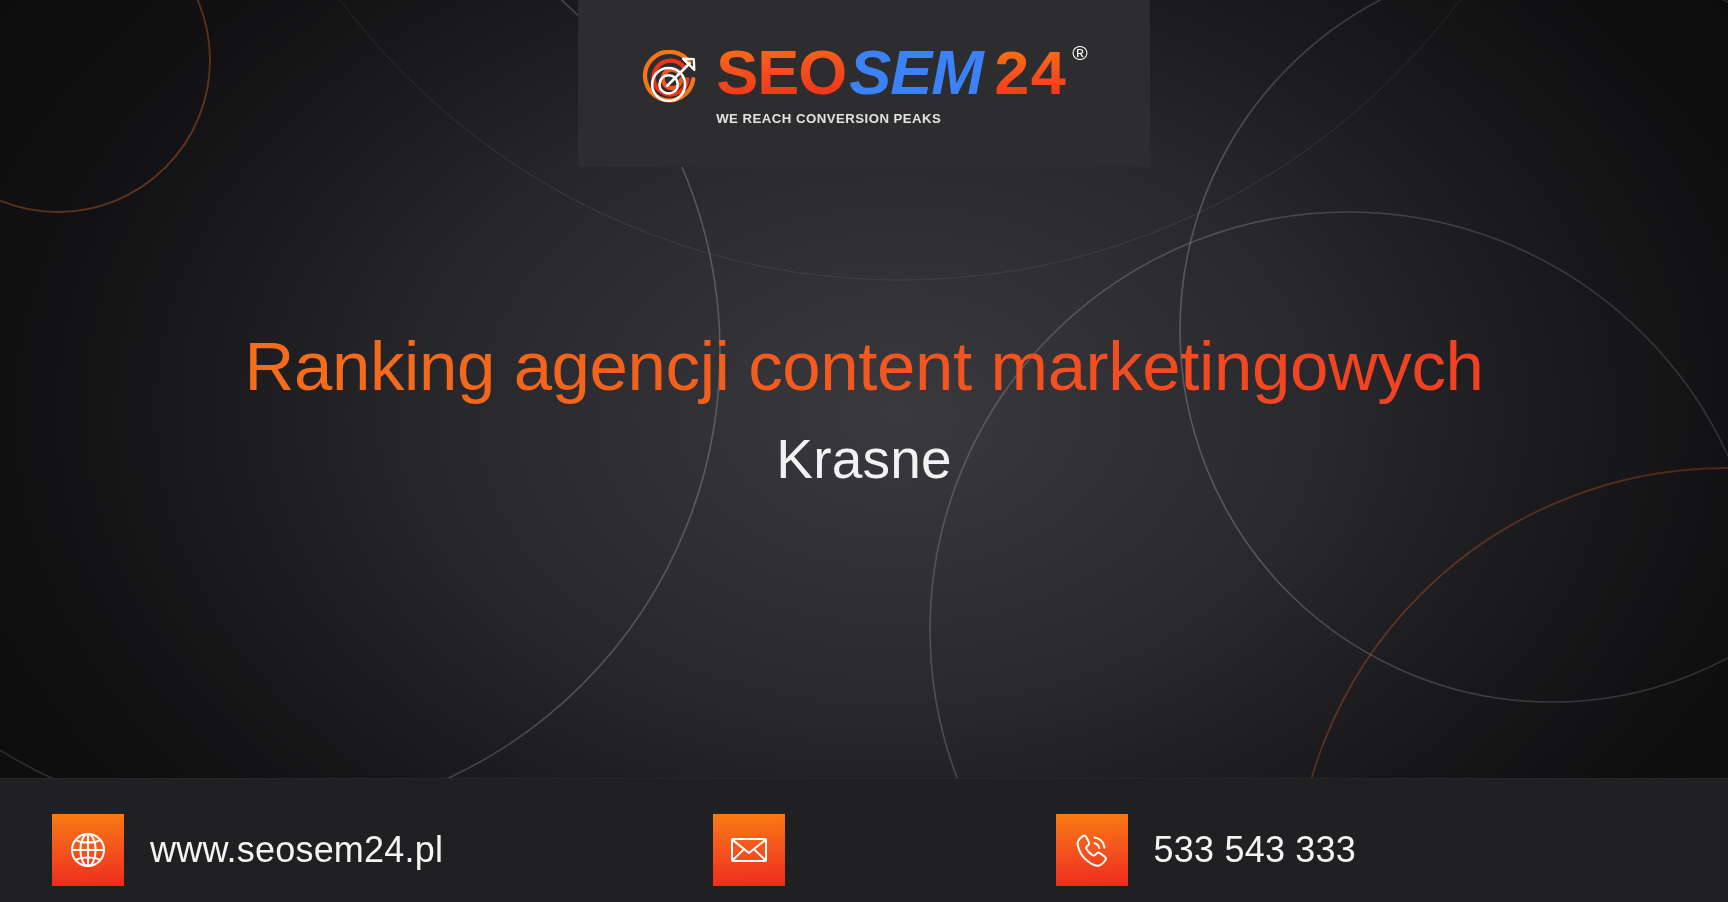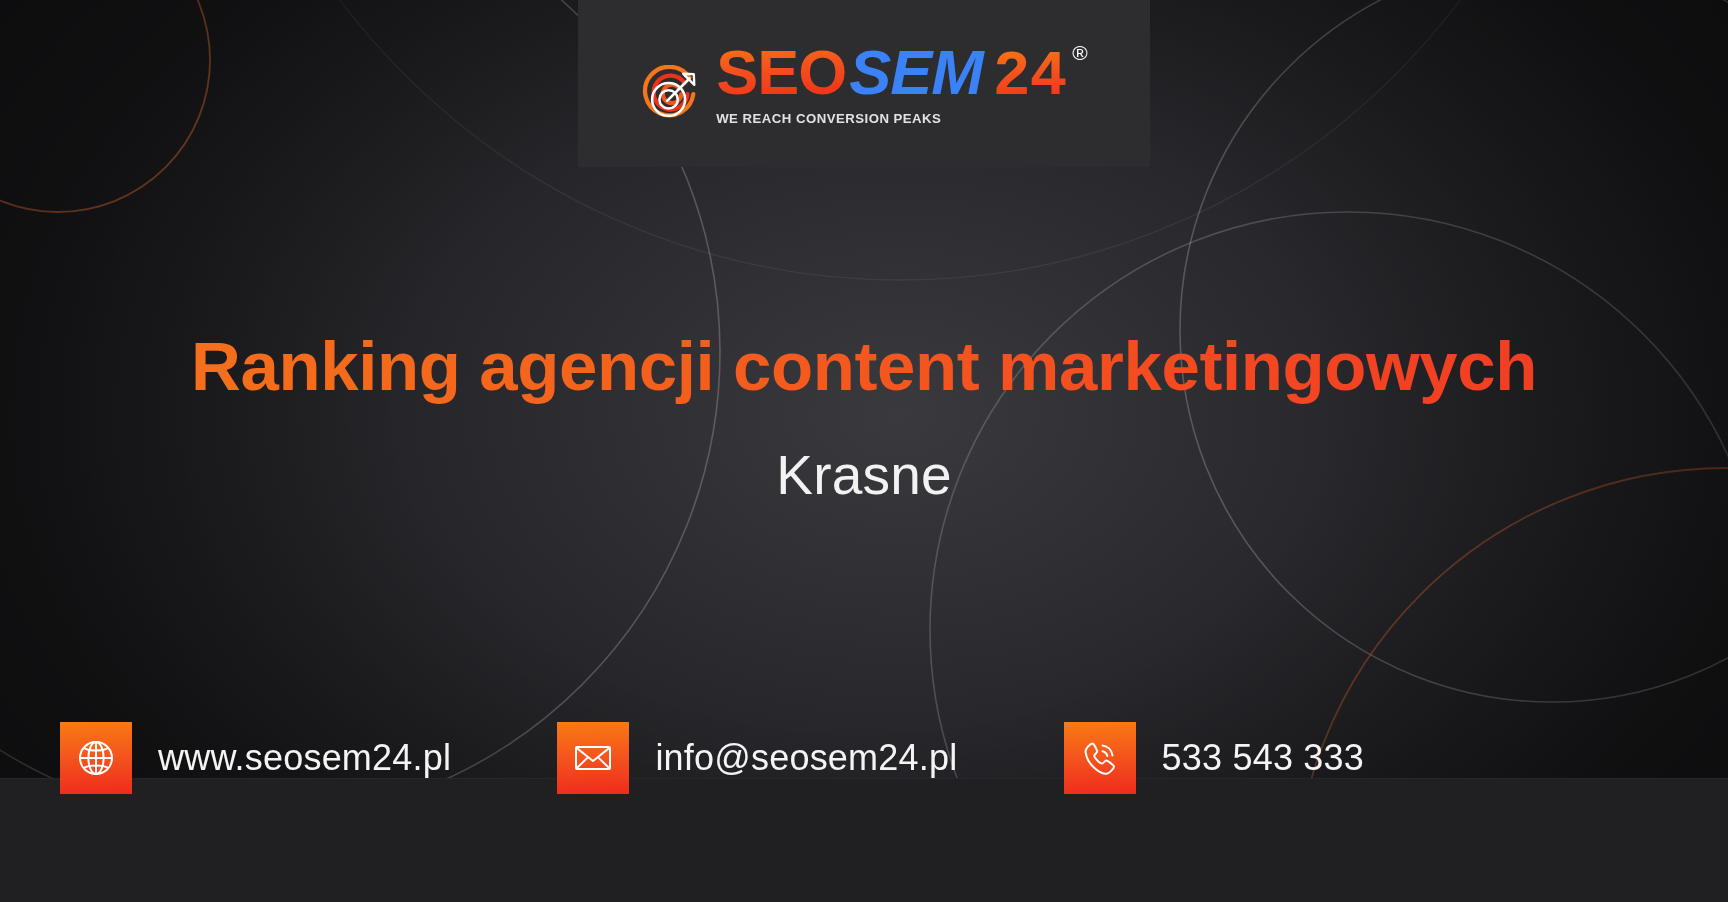--- a/index.html
+++ b/index.html
@@ -37,21 +37,21 @@
     position:absolute;
     left:578px; top:0;
     width:572px; height:167px;
     background:#2d2d2f;
     display:flex;
     align-items:center;
     justify-content:center;
   }
   .logo-row {
     display:flex;
-    align-items:flex-end;
+    align-items:flex-start;
     gap:13px;
   }
   .logo-mark { width:62px; height:62px; margin-top:9px; flex:none; }
   .logo-text-wrap { position:relative; }
   .logo-wordmark {
     display:flex; align-items:baseline;
     font-size:63px;
     font-weight:700;
     letter-spacing:-1px;
     line-height:1;
@@ -90,51 +90,51 @@
 
   
   .headline-block {
     position:absolute;
     left:0; top:330px;
     width:1728px;
     text-align:center;
   }
   .headline {
     font-size:69px;
-    font-weight:700;
+    font-weight:400;
     line-height:1.08;
     letter-spacing:-0.4px;
     background:linear-gradient(96deg,#f5741c 0%,#f4671b 28%,#f4521f 58%,#f24222 80%,#ef3a23 100%);
     -webkit-background-clip:text; background-clip:text;
     color:transparent;
     padding:0 40px;
   }
   .subheadline {
-    margin-top:40px;
+    margin-top:24px;
     font-size:55px;
     font-weight:400;
     color:#f2f2f2;
     letter-spacing:0.2px;
     line-height:1.1;
   }
 
   
   .footer-bar {
     position:absolute;
     left:0; bottom:0;
     width:1728px; height:124px;
     background:#202023;
     border-top:1px solid rgba(255,255,255,0.035);
   }
   .footer-inner {
     position:absolute;
-    left:16px; bottom:0;
+    left:8px; bottom:0;
     width:1392px; height:180px;
     display:flex;
-    align-items:flex-start;
+    align-items:flex-end;
     padding:0 44px 16px 44px;
   }
   .contact-item {
     display:flex;
     align-items:center;
     gap:26px;
   }
   .ci-1 { flex:0 0 auto; }
   .ci-sp-a { flex:1 1 auto; }
   .ci-sp-b { flex:1 1 auto; }
@@ -239,21 +239,20 @@
 
     <div class="contact-item">
       <span class="icon-box">
         <svg width="44" height="44" viewBox="0 0 44 44" xmlns="http://www.w3.org/2000/svg">
           <rect x="5" y="11" width="34" height="22" rx="1" fill="none" stroke="#ffffff" stroke-width="2"></rect>
           <path d="M5.6 11.9 L22 25 L38.4 11.9" fill="none" stroke="#ffffff" stroke-width="2" stroke-linejoin="round"></path>
           <path d="M5.6 32.3 L16.6 21.6" fill="none" stroke="#ffffff" stroke-width="2"></path>
           <path d="M38.4 32.3 L27.4 21.6" fill="none" stroke="#ffffff" stroke-width="2"></path>
         </svg>
       </span>
-      <span class="contact-text">info@seosem24.pl</span>
     </div>
 
     <div class="ci-sp-b"></div>
 
     <div class="contact-item">
       <span class="icon-box">
         <svg width="44" height="44" viewBox="0 0 44 44" xmlns="http://www.w3.org/2000/svg">
           <path d="M14.6 7.5 C12.4 7.5 7.2 12.6 7.6 15.8 C8.4 22.6 12.4 28.8 17.6 33.1 C21.2 36.1 25.4 38 28.4 37.8 C31 37.6 36 32.6 36 30.6 C36 29.4 29.6 24.6 28.2 24.6 C26.8 24.6 25.4 27.6 24 27.6 C22 27.6 16.2 21.8 16.2 19.8 C16.2 18.4 19.2 17 19.2 15.6 C19.2 14.2 15.8 7.5 14.6 7.5 Z" fill="none" stroke="#ffffff" stroke-width="2" stroke-linejoin="round"></path>
           <path d="M24.5 9.5 C29.8 10.2 33.8 14.2 34.5 19.5" fill="none" stroke="#ffffff" stroke-width="2" stroke-linecap="round"></path>
           <path d="M24.5 15.2 C27 15.8 28.8 17.6 29.3 20.1" fill="none" stroke="#ffffff" stroke-width="2" stroke-linecap="round"></path>

